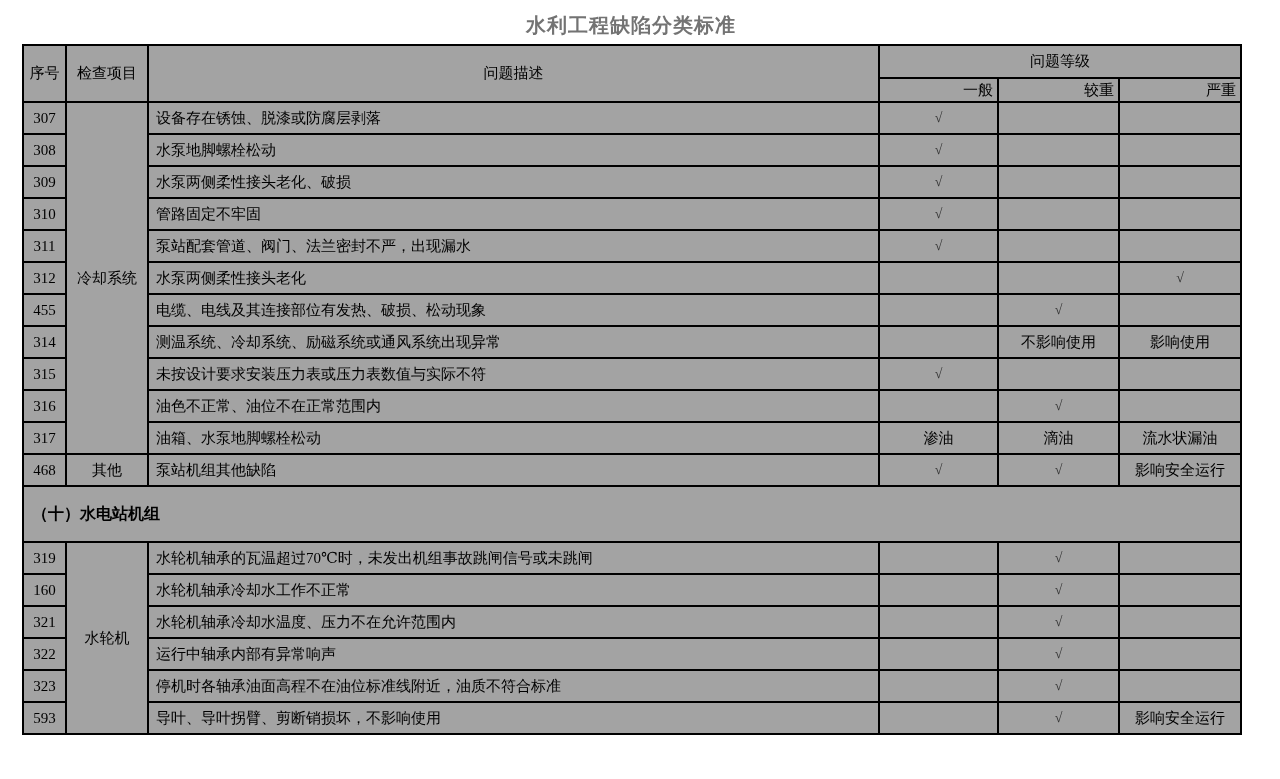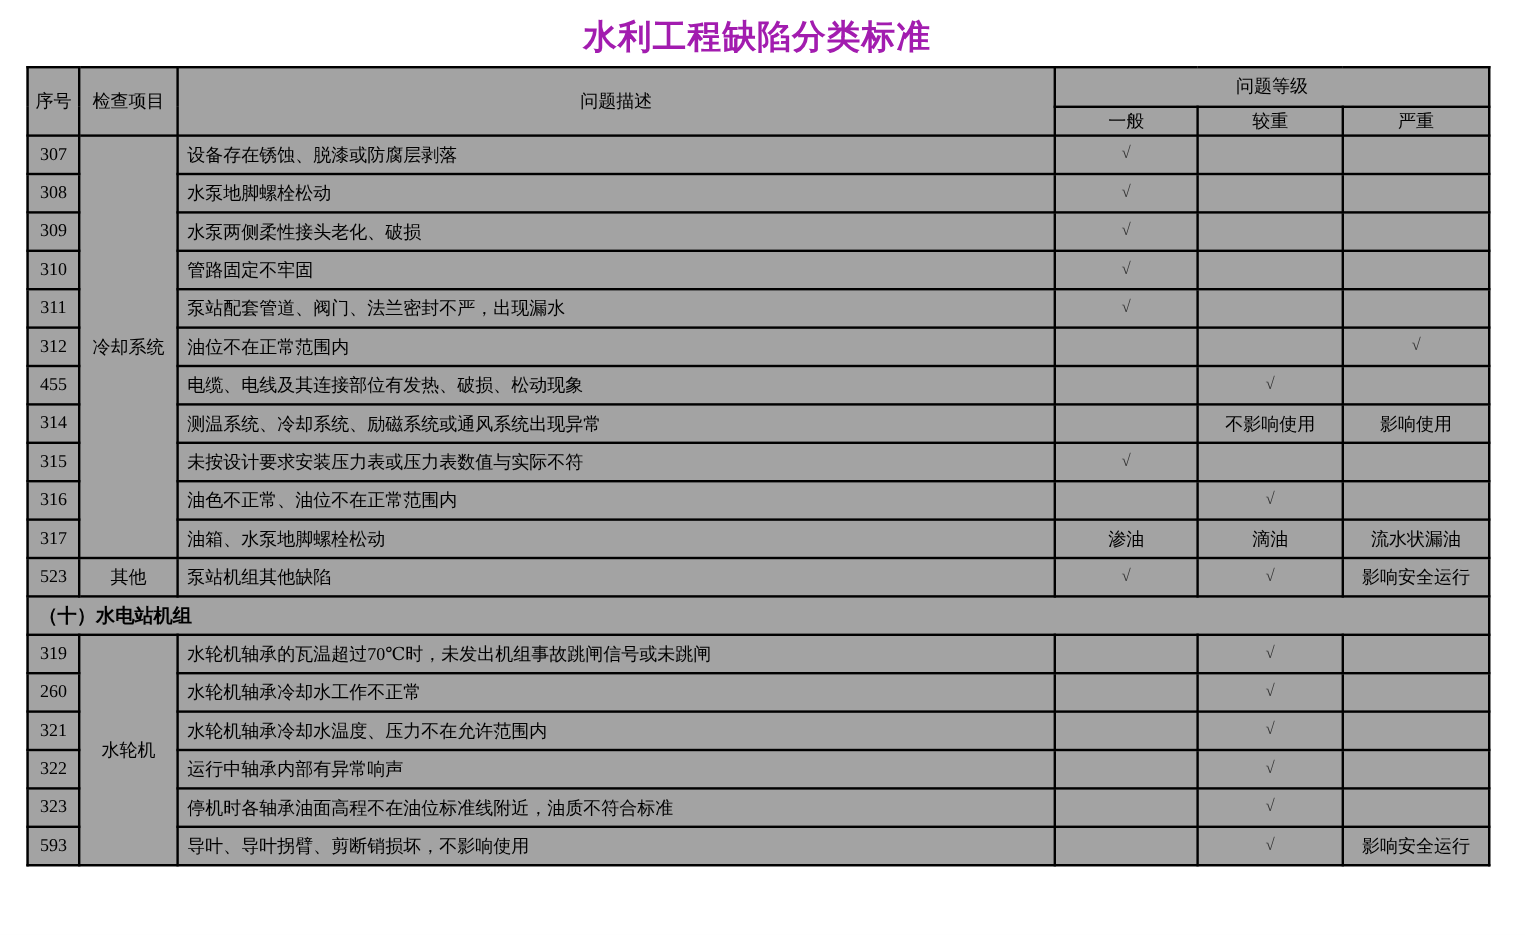--- a/index.html
+++ b/index.html
@@ -15,51 +15,51 @@
     height: 779px;
     background: #ffffff;
     overflow: hidden;
   }
   .doc-title {
     margin: 12px 0 5px 0;
     width: 1262px;
     text-align: center;
     font-family: "Liberation Sans", "DejaVu Sans", sans-serif;
     font-weight: bold;
-    font-size: 28px;
+    font-size: 20px;
     letter-spacing: 1px;
-    color: #a21caf;
+    color: #737373;
   }
   table.std-table {
     margin-left: 22px;
     border-collapse: collapse;
     table-layout: fixed;
     width: 1218px;
     background: #a3a3a3;
   }
   .std-table th, .std-table td {
     border: 2px solid #000000;
     font-size: 15px;
     font-weight: normal;
     text-align: center;
     vertical-align: middle;
     padding: 0 4px;
     overflow: hidden;
     white-space: nowrap;
   }
   .std-table thead tr.group-row th { height: 31px; }
-  .std-table thead tr.sub-row th { height: 22px; }
+  .std-table thead tr.sub-row th { height: 22px; text-align: right; }
   .std-table tbody td { height: 30px; }
   .std-table td.desc {
     text-align: left;
     padding: 0 7px;
   }
   .std-table td.section {
     text-align: left;
-    padding: 0 8px;
+    padding: 12px 8px;
     font-family: "Liberation Sans", "DejaVu Sans", sans-serif;
     font-weight: bold;
     font-size: 16px;
     height: 30px;
   }
   .std-table td.lvl.check { color: #333333; font-size: 14px; }
 </style>
 </head>
 <body>
 
@@ -120,21 +120,21 @@
         </tr>
         <tr>
           <td class="serial">311</td>
           <td class="desc">泵站配套管道、阀门、法兰密封不严，出现漏水</td>
           <td class="lvl check">√</td>
           <td class="lvl"></td>
           <td class="lvl"></td>
         </tr>
         <tr>
           <td class="serial">312</td>
-          <td class="desc">油位不在正常范围内</td>
+          <td class="desc">水泵两侧柔性接头老化</td>
           <td class="lvl"></td>
           <td class="lvl"></td>
           <td class="lvl check">√</td>
         </tr>
         <tr>
           <td class="serial">455</td>
           <td class="desc">电缆、电线及其连接部位有发热、破损、松动现象</td>
           <td class="lvl"></td>
           <td class="lvl check">√</td>
           <td class="lvl"></td>
@@ -161,40 +161,40 @@
           <td class="lvl"></td>
         </tr>
         <tr>
           <td class="serial">317</td>
           <td class="desc">油箱、水泵地脚螺栓松动</td>
           <td class="lvl">渗油</td>
           <td class="lvl">滴油</td>
           <td class="lvl">流水状漏油</td>
         </tr>
         <tr>
-          <td class="serial">523</td>
+          <td class="serial">468</td>
           <td class="item">其他</td>
           <td class="desc">泵站机组其他缺陷</td>
           <td class="lvl check">√</td>
           <td class="lvl check">√</td>
           <td class="lvl">影响安全运行</td>
         </tr>
         <tr>
           <td colspan="6" class="section">（十）水电站机组</td>
         </tr>
         <tr>
           <td class="serial">319</td>
           <td class="item" rowspan="6">水轮机</td>
           <td class="desc">水轮机轴承的瓦温超过70℃时，未发出机组事故跳闸信号或未跳闸</td>
           <td class="lvl"></td>
           <td class="lvl check">√</td>
           <td class="lvl"></td>
         </tr>
         <tr>
-          <td class="serial">260</td>
+          <td class="serial">160</td>
           <td class="desc">水轮机轴承冷却水工作不正常</td>
           <td class="lvl"></td>
           <td class="lvl check">√</td>
           <td class="lvl"></td>
         </tr>
         <tr>
           <td class="serial">321</td>
           <td class="desc">水轮机轴承冷却水温度、压力不在允许范围内</td>
           <td class="lvl"></td>
           <td class="lvl check">√</td>

